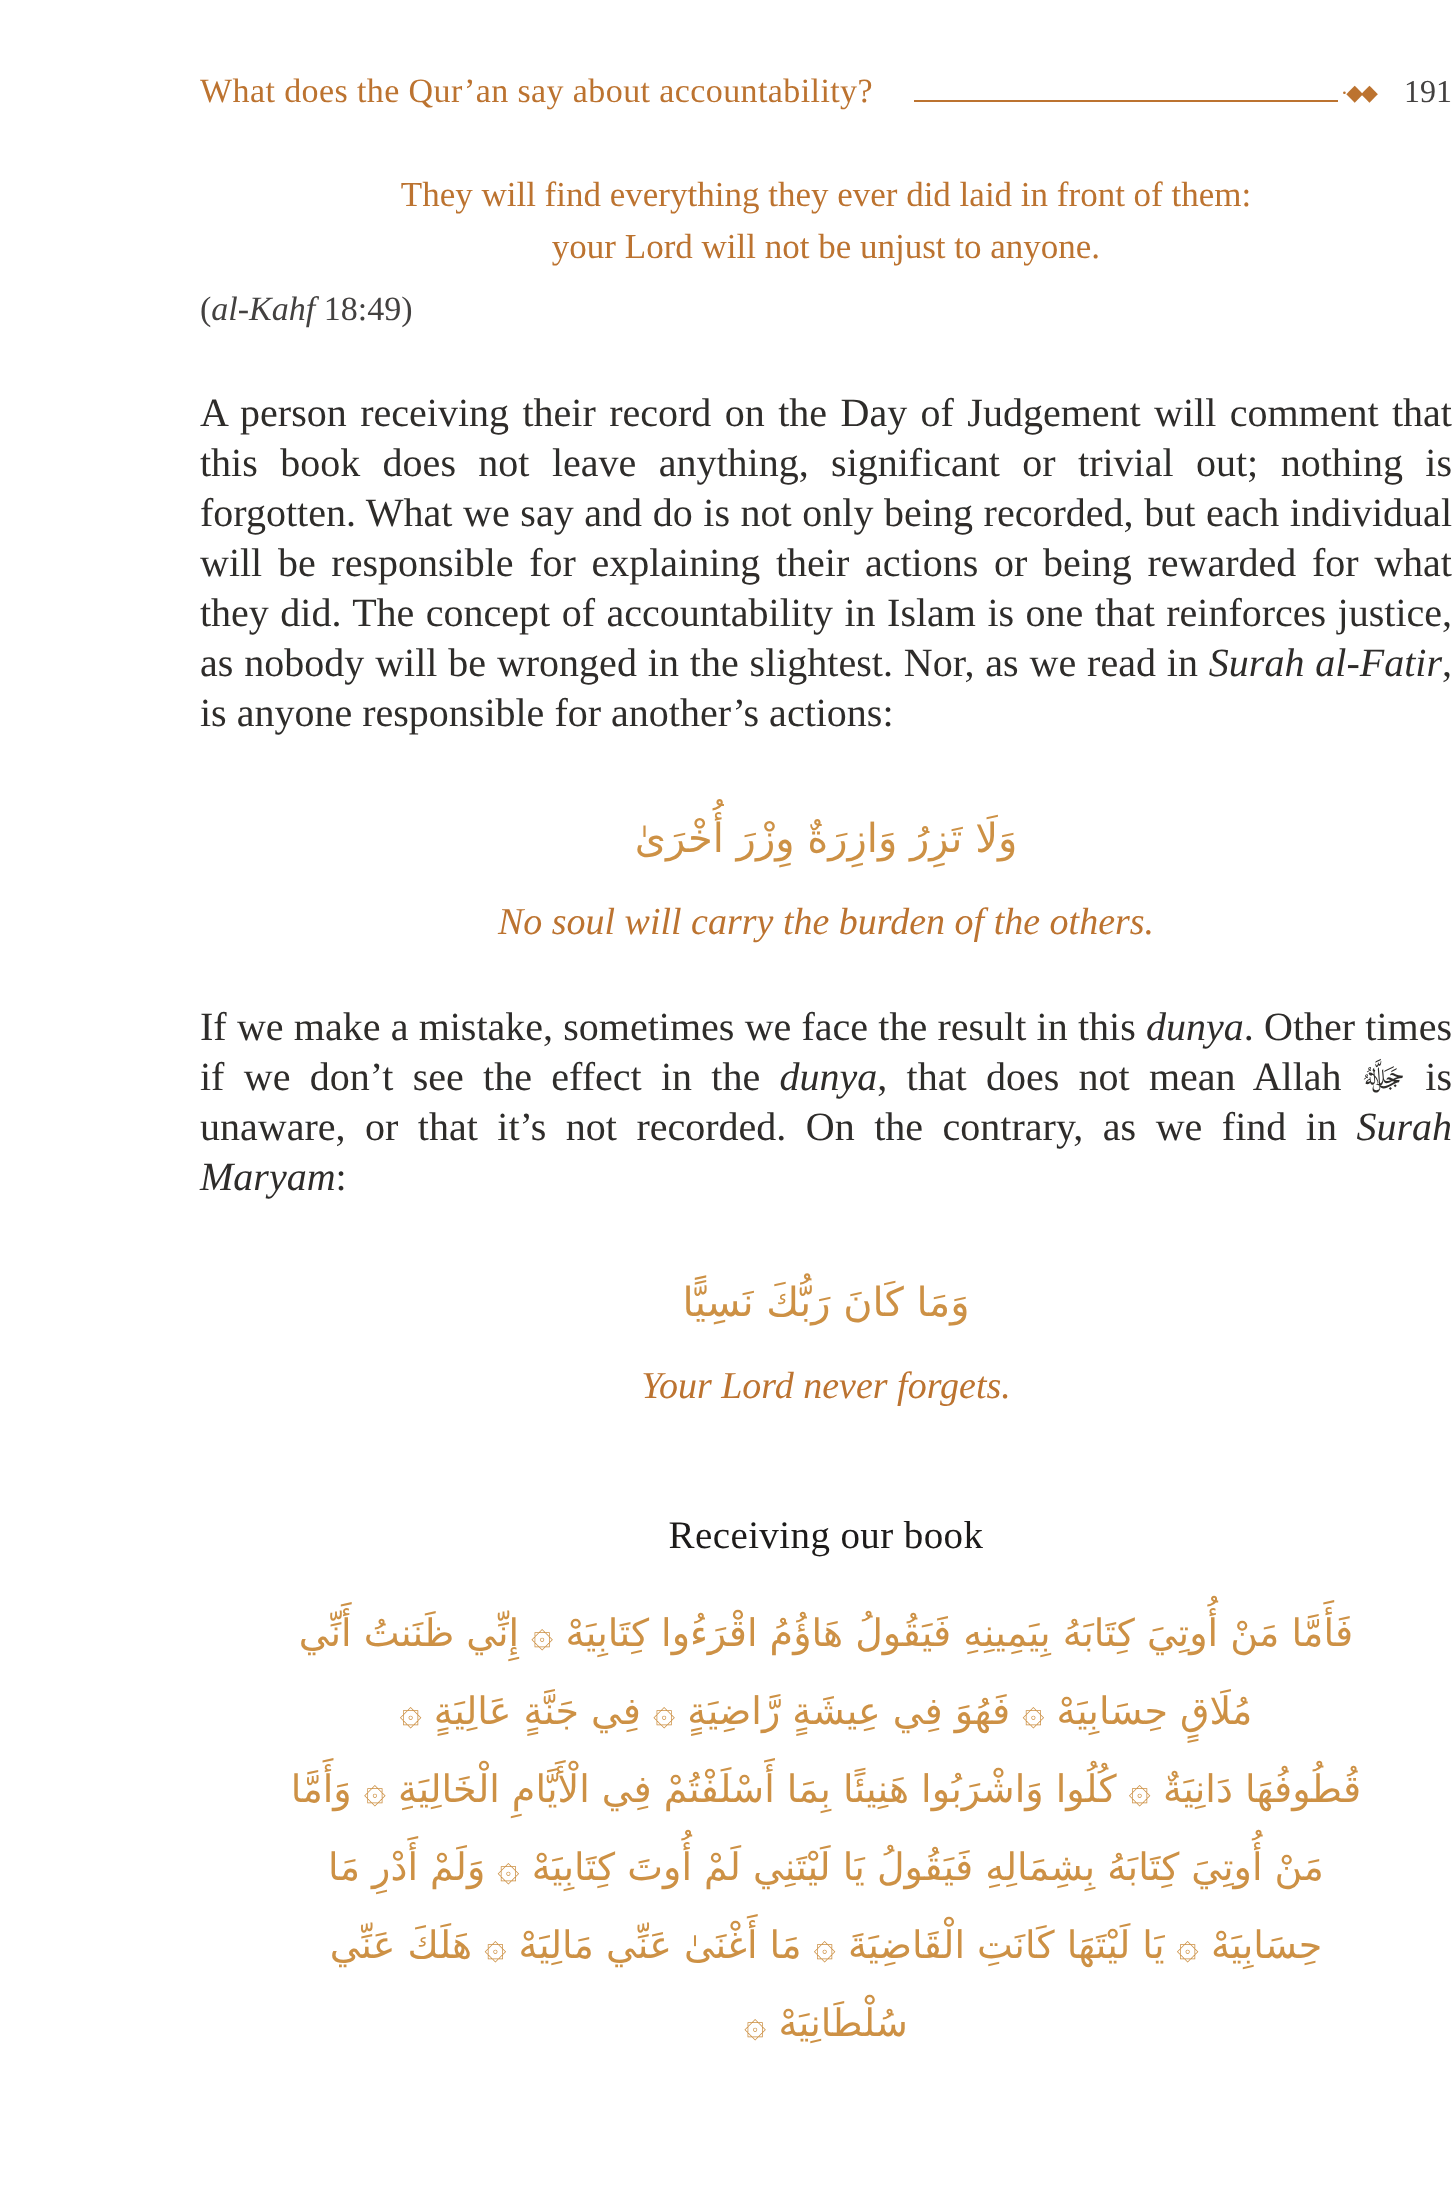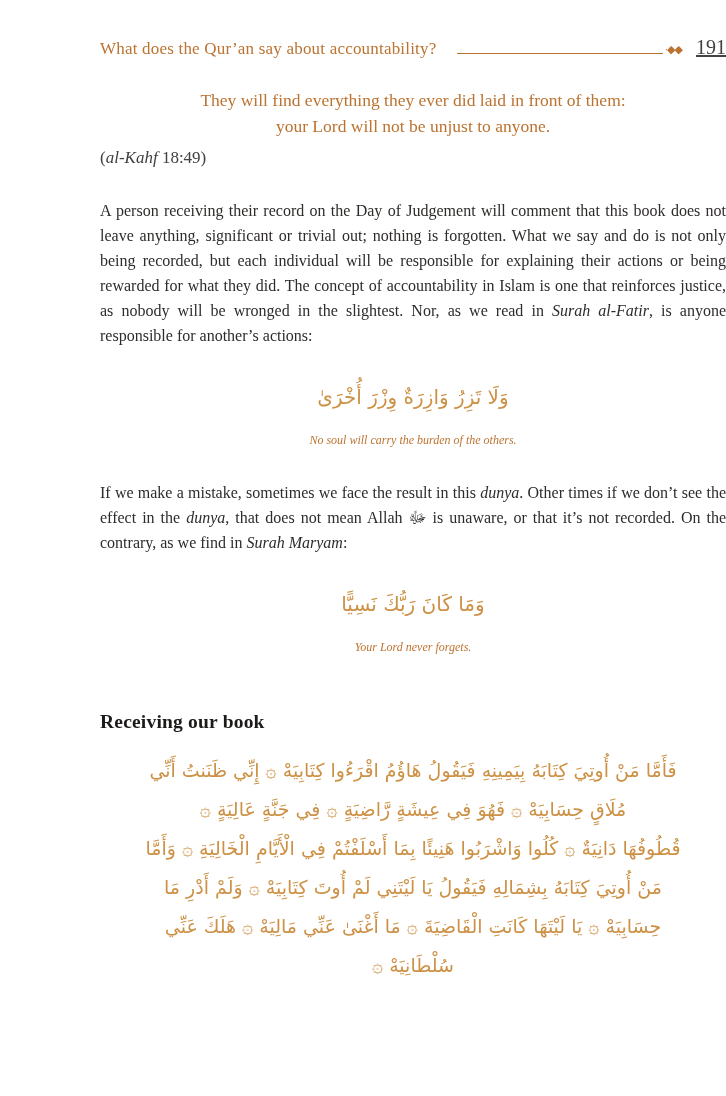--- a/index.html
+++ b/index.html
@@ -40,69 +40,69 @@
   .header .ornament{
     color:var(--accent);
     font-size:11px;
     letter-spacing:-1px;
     margin-left:1px;
     transform:translateY(-1px);
     display:inline-block;
   }
   .header .pagenum{
     color:var(--citation_text);
-    font-size:20px;
+    font-size:16px;
     margin-left:14px;
-    text-decoration:underline;
   }
   .quote{
     margin-top:28px;
     text-align:center;
     color:var(--accent);
     font-size:17.5px;
     line-height:26px;
   }
   .citation{
     margin-top:7px;
     text-align:left;
     color:var(--citation_text);
     font-size:17px;
     line-height:24px;
   }
   .body{
     margin-top:28px;
-    font-size:16px;
+    font-size:20px;
     line-height:25px;
     text-align:justify;
     color:var(--body_text);
   }
   .body i{font-style:italic;}
   .arabic-verse{
     margin-top:32px;
     direction:rtl;
     text-align:center;
     font-family:"DejaVu Sans", sans-serif;
     font-size:20px;
     line-height:34px;
     color:var(--arabic_text);
   }
   .translation{
     margin-top:14px;
     text-align:center;
     font-style:italic;
     color:var(--accent);
-    font-size:12px;
+    font-size:19px;
     line-height:24px;
   }
   .section-heading{
     margin-top:52px;
     font-size:19.5px;
-    font-weight:bold;
+    font-weight:normal;
     color:var(--heading_text);
     letter-spacing:0.2px;
+    text-align:center;
   }
   .arabic-block{
     margin-top:18px;
     padding:0 30px;
     direction:rtl;
     text-align:center;
     font-family:"DejaVu Sans", sans-serif;
     font-size:19px;
     line-height:39px;
     color:var(--arabic_text);

